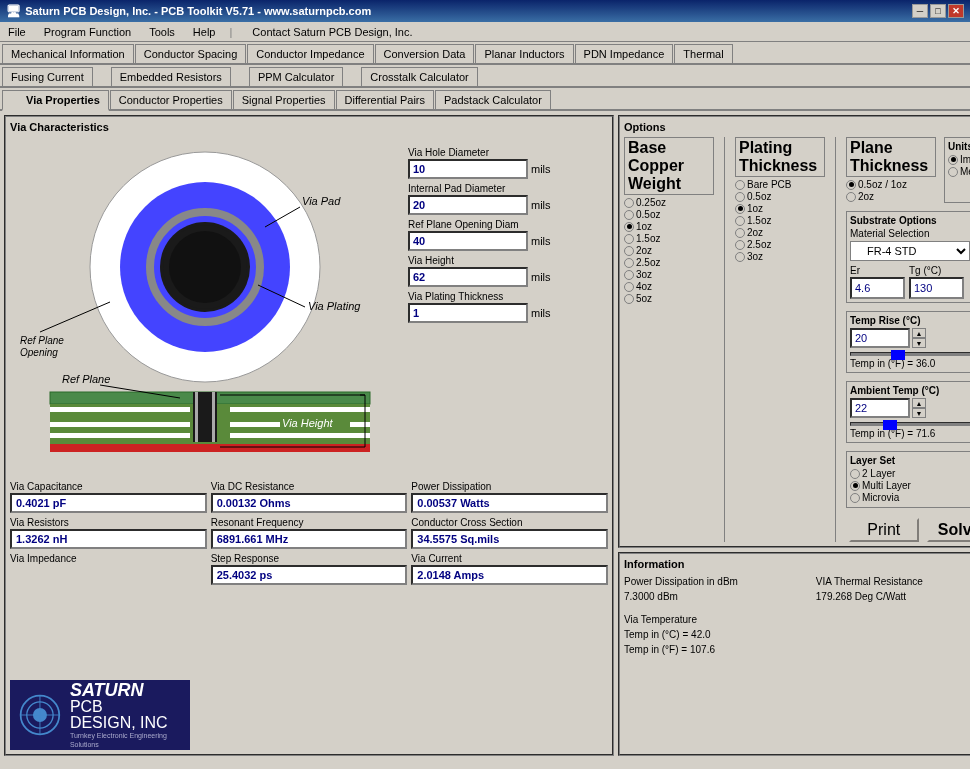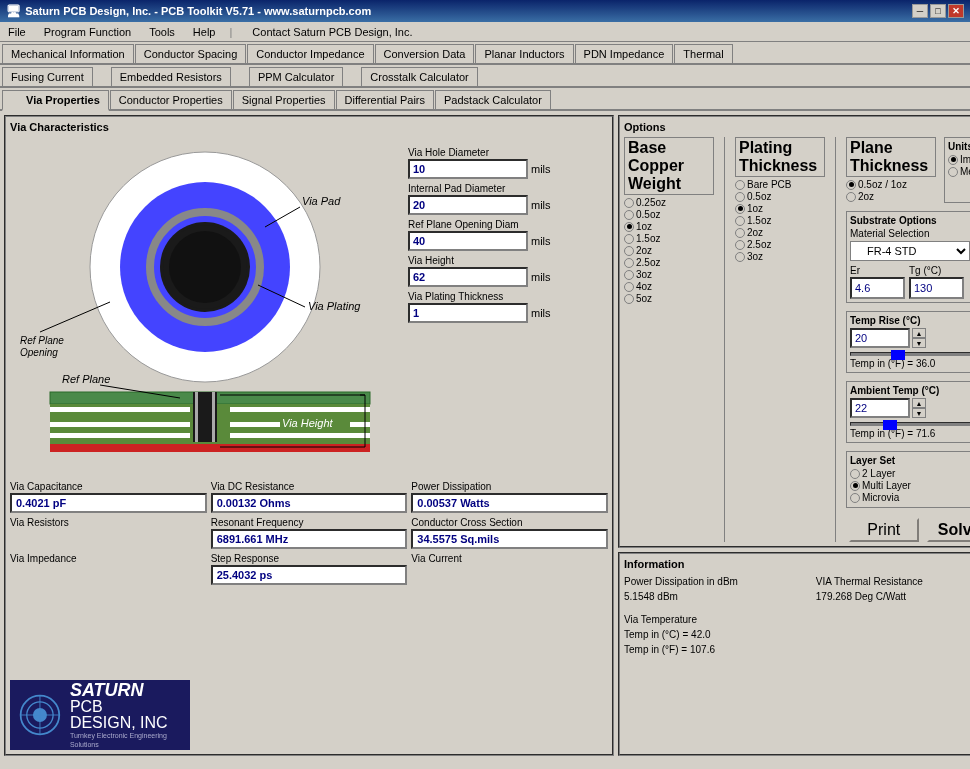--- a/index.html
+++ b/index.html
@@ -494,38 +494,40 @@
       <div class="metric-group">
         <div class="metric-label">Via DC Resistance</div>
         <div class="metric-value">0.00132 Ohms</div>
       </div>
       <div class="metric-group">
         <div class="metric-label">Power Dissipation</div>
         <div class="metric-value">0.00537 Watts</div>
       </div>
       <div class="metric-group">
         <div class="metric-label">Via Resistors</div>
+        <div class="metric-value">1.3262 nH</div>
       </div>
       <div class="metric-group">
         <div class="metric-label">Resonant Frequency</div>
         <div class="metric-value">6891.661 MHz</div>
       </div>
       <div class="metric-group">
         <div class="metric-label">Conductor Cross Section</div>
         <div class="metric-value">34.5575 Sq.mils</div>
       </div>
       <div class="metric-group">
         <div class="metric-label">Via Impedance</div>
       </div>
       <div class="metric-group">
         <div class="metric-label">Step Response</div>
         <div class="metric-value">25.4032 ps</div>
       </div>
       <div class="metric-group">
         <div class="metric-label">Via Current</div>
+        <div class="metric-value">2.0148 Amps</div>
       </div>
     </div>
 
     <div class="logo-area">
       <svg class="logo-icon" viewBox="0 0 50 50">
         <circle cx="25" cy="25" r="22" fill="none" stroke="#4488cc" stroke-width="2"></circle>
         <circle cx="25" cy="25" r="15" fill="none" stroke="#4488cc" stroke-width="1.5"></circle>
         <circle cx="25" cy="25" r="8" fill="#4488cc"></circle>
         <line x1="3" y1="25" x2="47" y2="25" stroke="#4488cc" stroke-width="1"></line>
         <line x1="25" y1="3" x2="25" y2="47" stroke="#4488cc" stroke-width="1"></line>
@@ -725,21 +727,21 @@
 
         </div>
       </div>
     </div>
 
     <div class="info-box">
       <div class="info-title">Information</div>
       <div class="info-cols">
         <div class="info-col">
           <div>Power Dissipation in dBm</div>
-          <div>5.1548 dBm</div>
+          <div>7.3000 dBm</div>
           <div style="height:8px;"></div>
           <div>Via Temperature</div>
           <div>Temp in (°C) = 42.0</div>
           <div>Temp in (°F) = 107.6</div>
         </div>
         <div class="info-col">
           <div>VIA Thermal Resistance</div>
           <div>179.268 Deg C/Watt</div>
         </div>
       </div>

